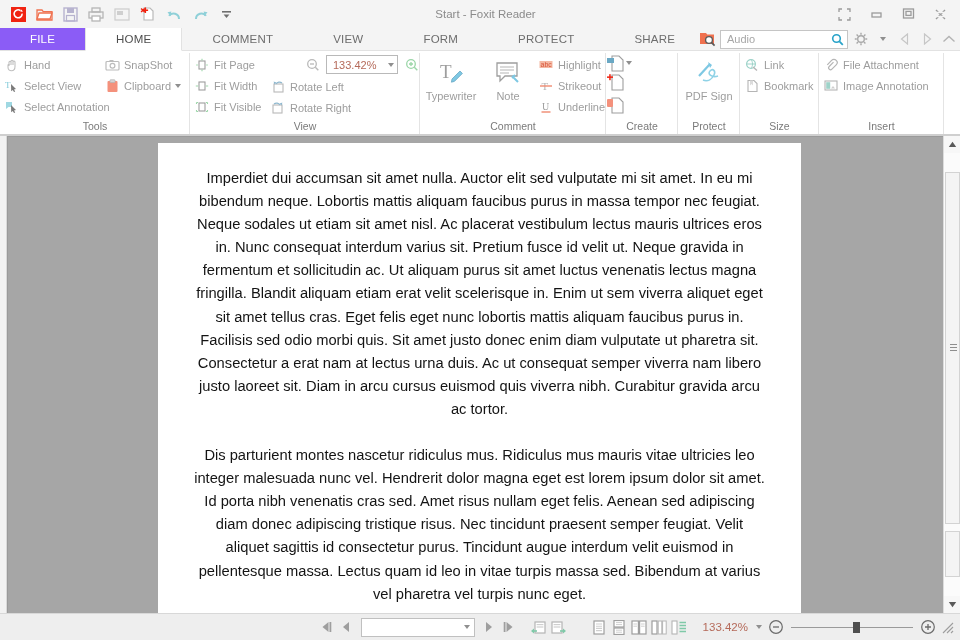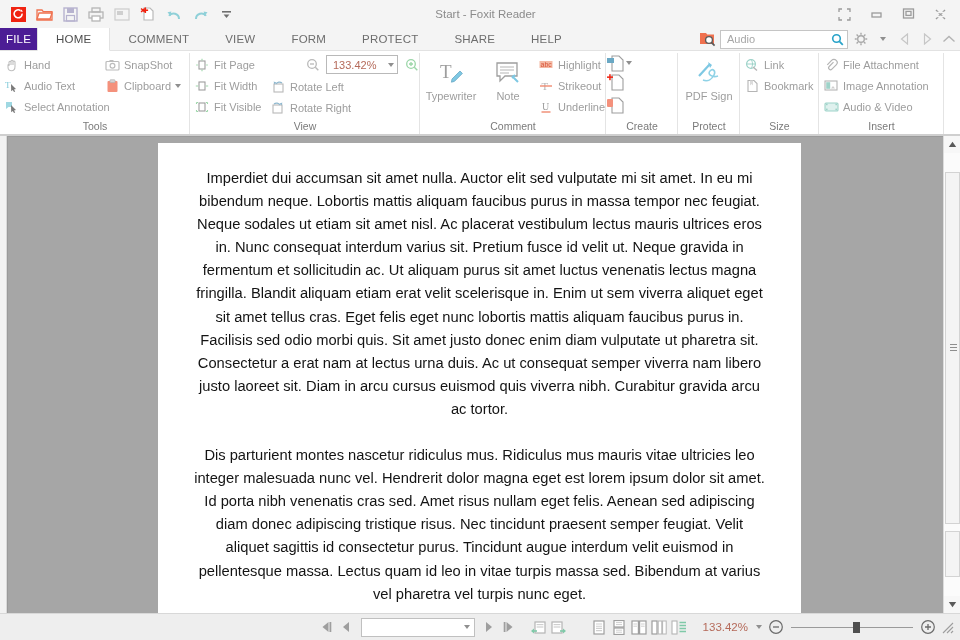--- a/index.html
+++ b/index.html
@@ -34,26 +34,26 @@
   .wbtn { width: 32px; height: 26px; display: flex; align-items: center; justify-content: center; }
 
   
   .tabstrip {
     position: absolute; left: 0; top: 28px; width: 960px; height: 23px;
     background: #f4f4f4;
     border-bottom: 1px solid #e2e2e2;
     display: flex; align-items: stretch;
   }
   .tab {
-    padding: 0 18px; display: flex; align-items: center;
+    padding: 0 30px; display: flex; align-items: center;
     font-size: 11.5px; color: #6d6d6d; letter-spacing: .2px;
   }
   .tab.file {
-    background: #4c1d95; color: #ffffff; font-weight: normal;
-    padding: 0 6px;
+    background: #8b5cf6; color: #ffffff; font-weight: normal;
+    padding: 0 30px;
   }
   .tab.active {
     background: #ffffff; color: #4d4d4d;
     border-left: 1px solid #e2e2e2; border-right: 1px solid #e2e2e2;
     border-bottom: 1px solid #ffffff;
     margin-bottom: -1px;
   }
 
   
   .searchzone {
@@ -349,21 +349,21 @@
             </span>
             <span>Hand</span>
           </div>
           <div class="item">
             <span class="ic">
               <svg width="14" height="14" viewBox="0 0 14 14">
                   <text x="0" y="9" font-size="9" font-family="Liberation Serif, serif" fill="#7fc9d8">T</text>
                   <path d="M6 5l5 5-2 .4 1.2 2-1.2.6-1.2-2-1.6 1.3z" fill="#7a7a7a"></path>
                 </svg>
             </span>
-            <span>Audio Text</span>
+            <span>Select View</span>
           </div>
           <div class="item">
             <span class="ic">
               <svg width="14" height="14" viewBox="0 0 14 14">
                   <path d="M1 2h6v5H3.5L1 9z" fill="#9fd8e2"></path>
                   <path d="M6 5l5 5-2 .4 1.2 2-1.2.6-1.2-2-1.6 1.3z" fill="#7a7a7a"></path>
                 </svg>
             </span>
             <span>Select Annotation</span>
           </div>
@@ -608,34 +608,20 @@
           <div class="item">
             <span class="ic">
               <svg width="14" height="14" viewBox="0 0 14 14">
                   <rect x="1" y="2" width="12" height="9" fill="none" stroke="#b5b5b5" stroke-width="1.1"></rect>
                   <rect x="2.2" y="3.2" width="4" height="6.6" fill="#9ed3c9"></rect>
                   <path d="M7 9.5l2-2.5 2 2.5z" fill="#cfcfcf"></path>
                 </svg>
             </span>
             <span>Image Annotation</span>
           </div>
-          <div class="item">
-            <span class="ic">
-              <svg width="15" height="12" viewBox="0 0 15 12">
-                  <rect x="1" y="2" width="13" height="8" rx="1" fill="#dff1ee" stroke="#9ed3c9" stroke-width="1.1"></rect>
-                  <g fill="#9ed3c9">
-                    <rect x="2" y="2.6" width="1.6" height="1.6"></rect>
-                    <rect x="2" y="7.6" width="1.6" height="1.6"></rect>
-                    <rect x="11.4" y="2.6" width="1.6" height="1.6"></rect>
-                    <rect x="11.4" y="7.6" width="1.6" height="1.6"></rect>
-                  </g>
-                </svg>
-            </span>
-            <span>Audio &amp; Video</span>
-          </div>
         </div>
         <div class="glabel" style="left:0; width:125px">Insert</div>
       </div>
 
       <div class="group last" style="width:16px"></div>
     </div>
     <div class="ribbon-underline"></div>
   </div>
 
   <div class="docarea">

